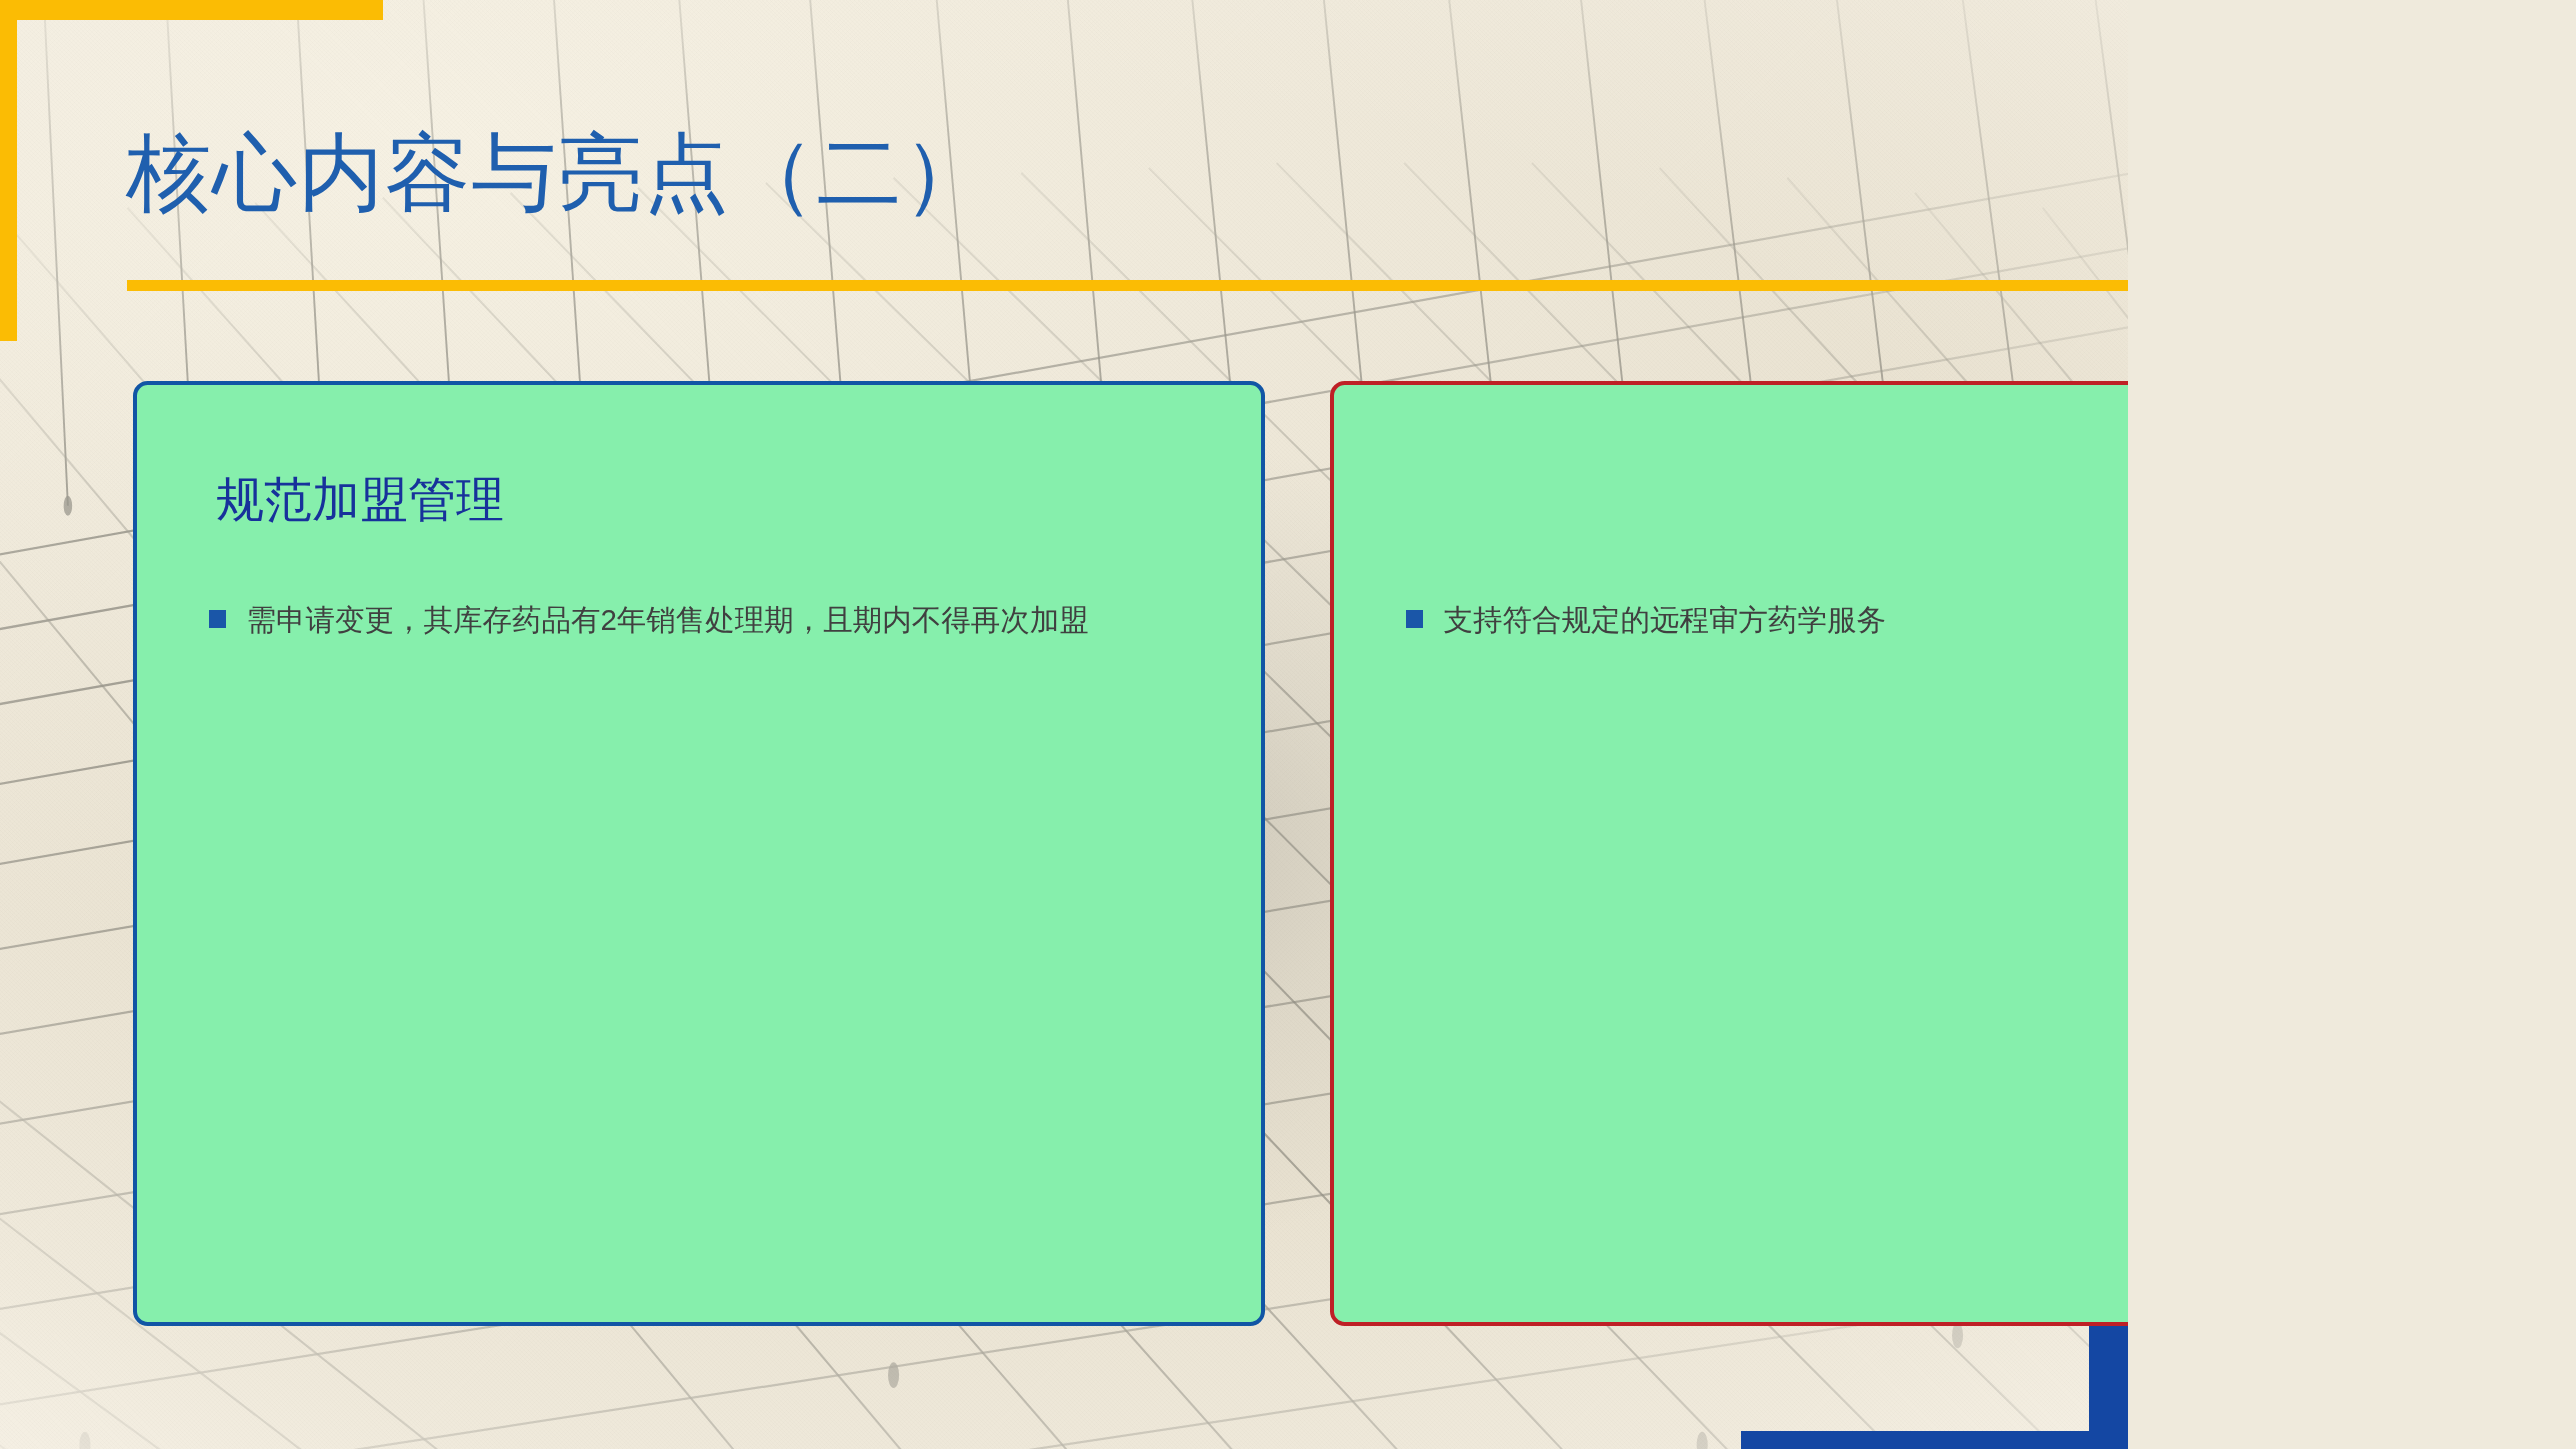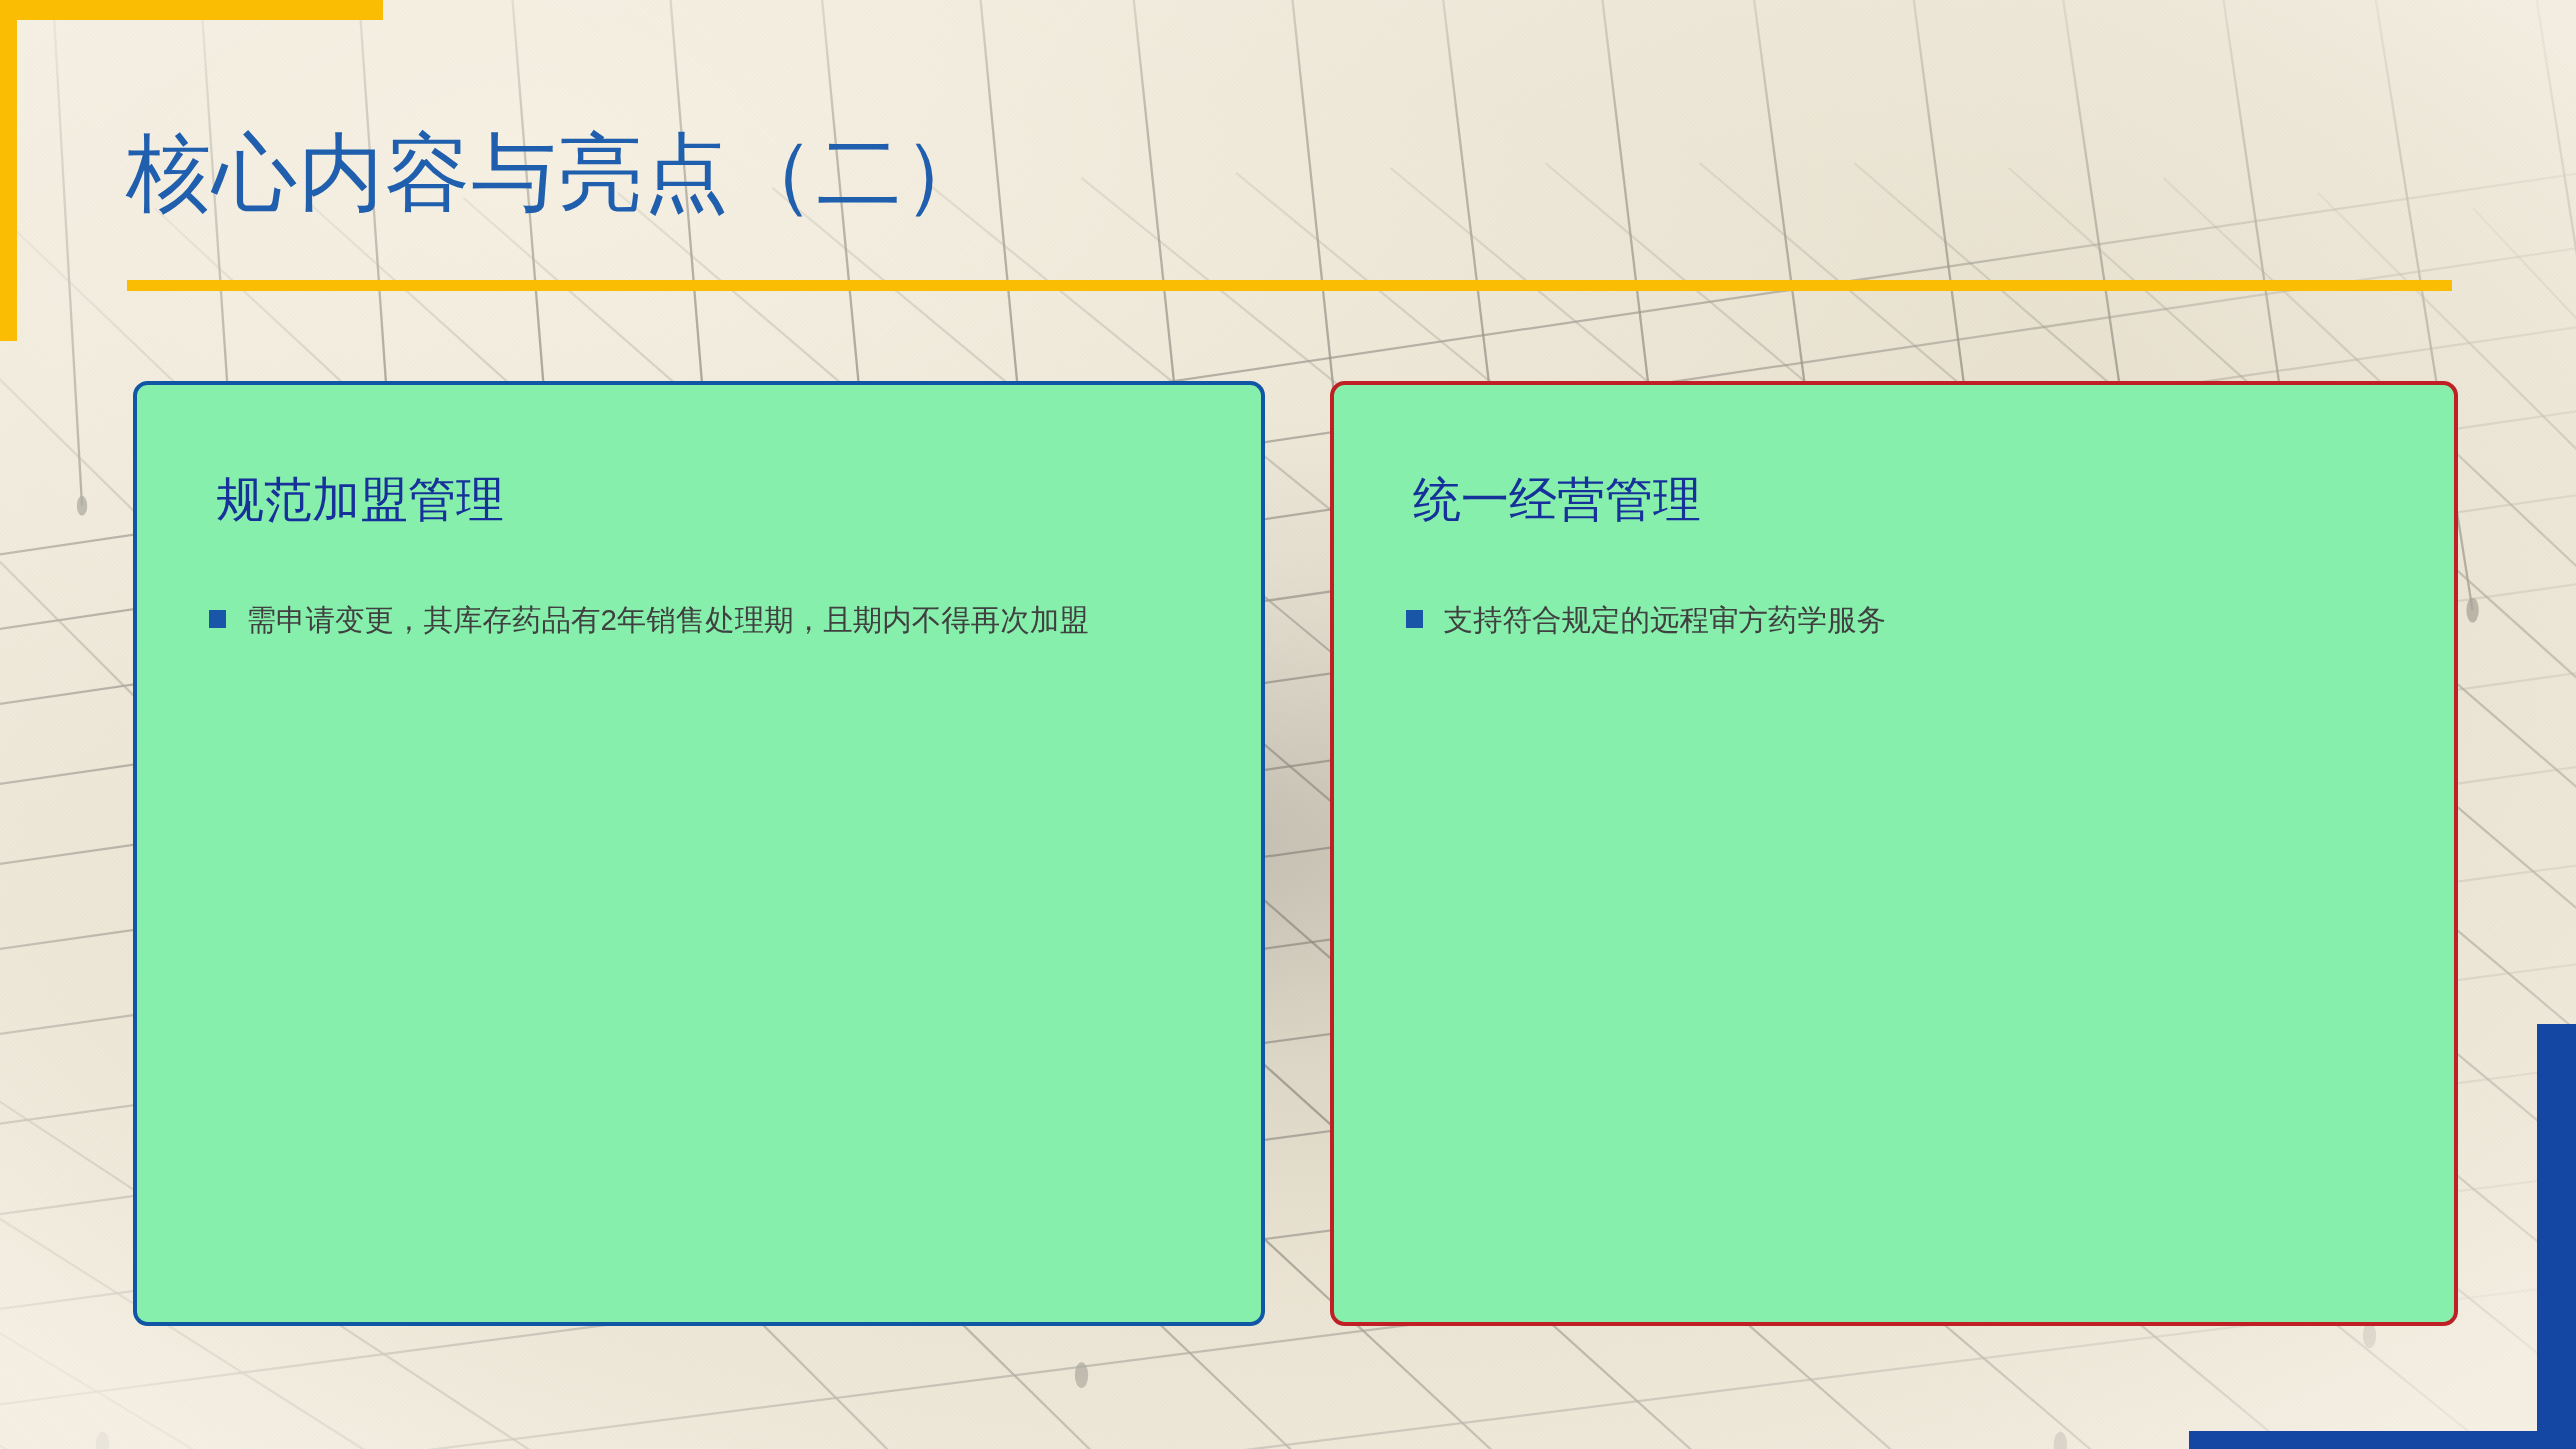--- a/index.html
+++ b/index.html
@@ -9,21 +9,21 @@
     height: 1449px;
     overflow: hidden;
   }
   body {
     font-family: "Liberation Sans", "DejaVu Sans", sans-serif;
     background: #efeadc;
   }
 
   #slide {
     position: relative;
-    width: 2576px;
+    width: 2128px;
     height: 1449px;
     overflow: hidden;
     background: #f2ecdd;
   }
 
   
   .bg-base {
     position: absolute;
     inset: 0;
     background:
@@ -276,21 +276,20 @@
     <div class="card-title" style="color:#17319B">规范加盟管理</div>
     <ul class="bullet-list">
       <li class="bullet-item">
         <span class="bullet-marker"></span>
         <span class="bullet-text">需申请变更，其库存药品有2年销售处理期，且期内不得再次加盟</span>
       </li>
     </ul>
   </div>
 
   <div class="card card-right">
-    <div class="card-title" style="color:#17319B">统一经营管理</div>
     <ul class="bullet-list">
       <li class="bullet-item">
         <span class="bullet-marker"></span>
         <span class="bullet-text">支持符合规定的远程审方药学服务</span>
       </li>
     </ul>
   </div>
 
 </div>
 

